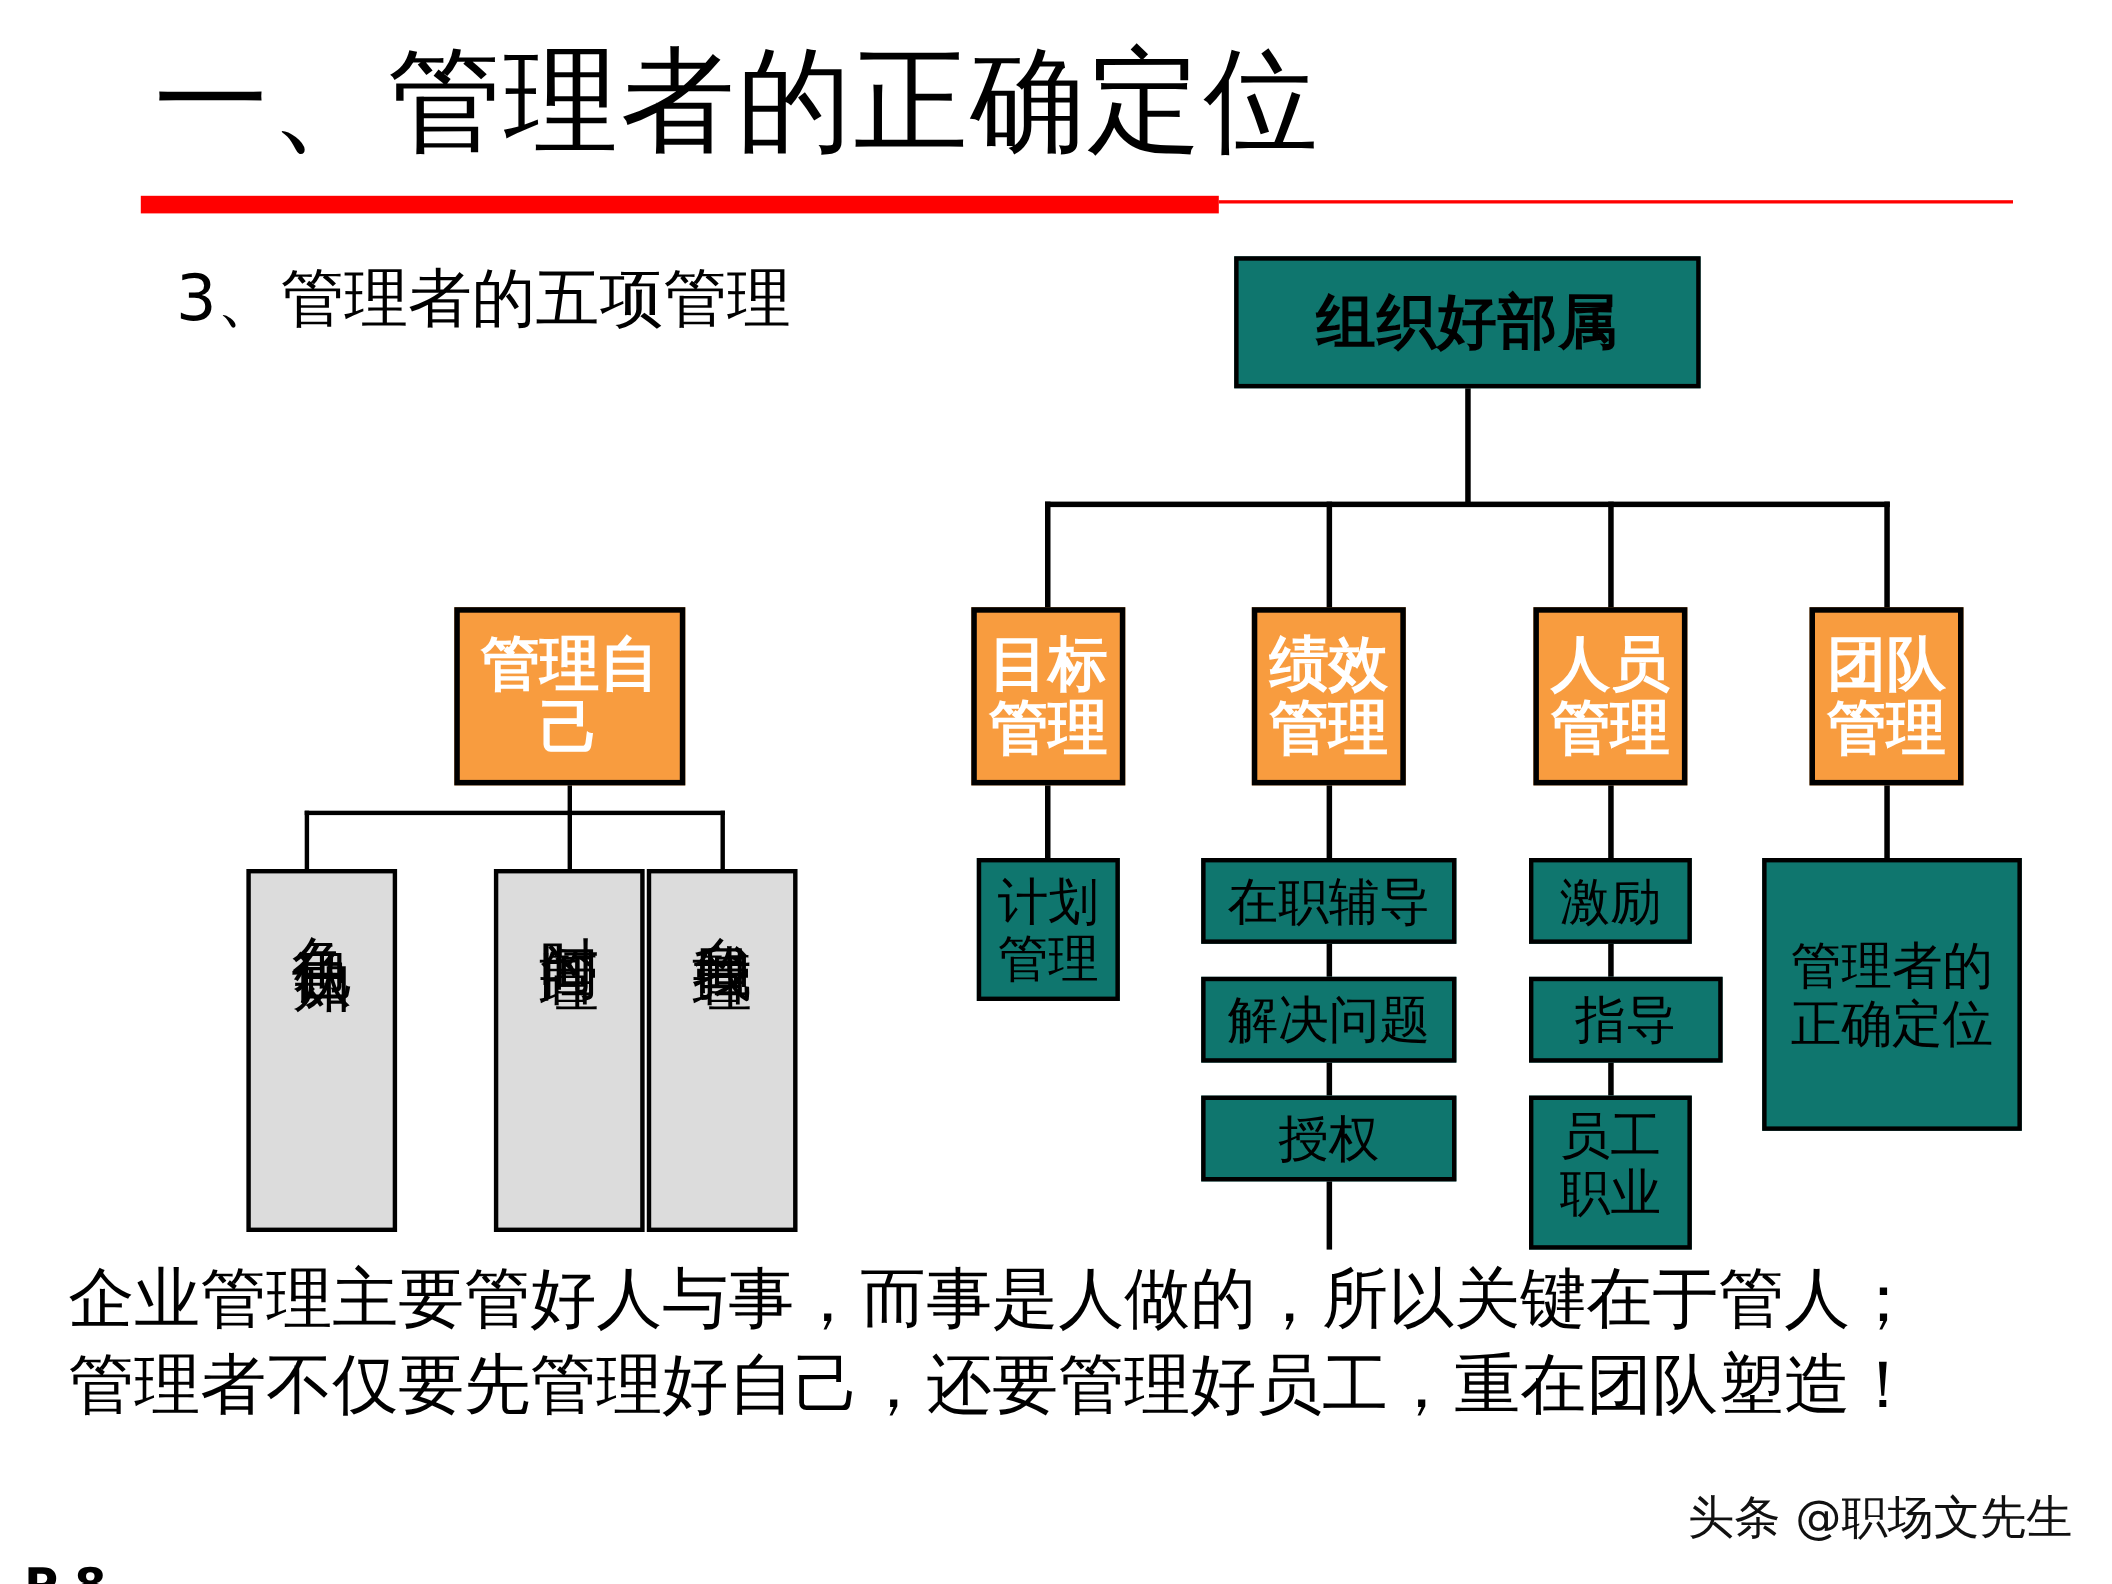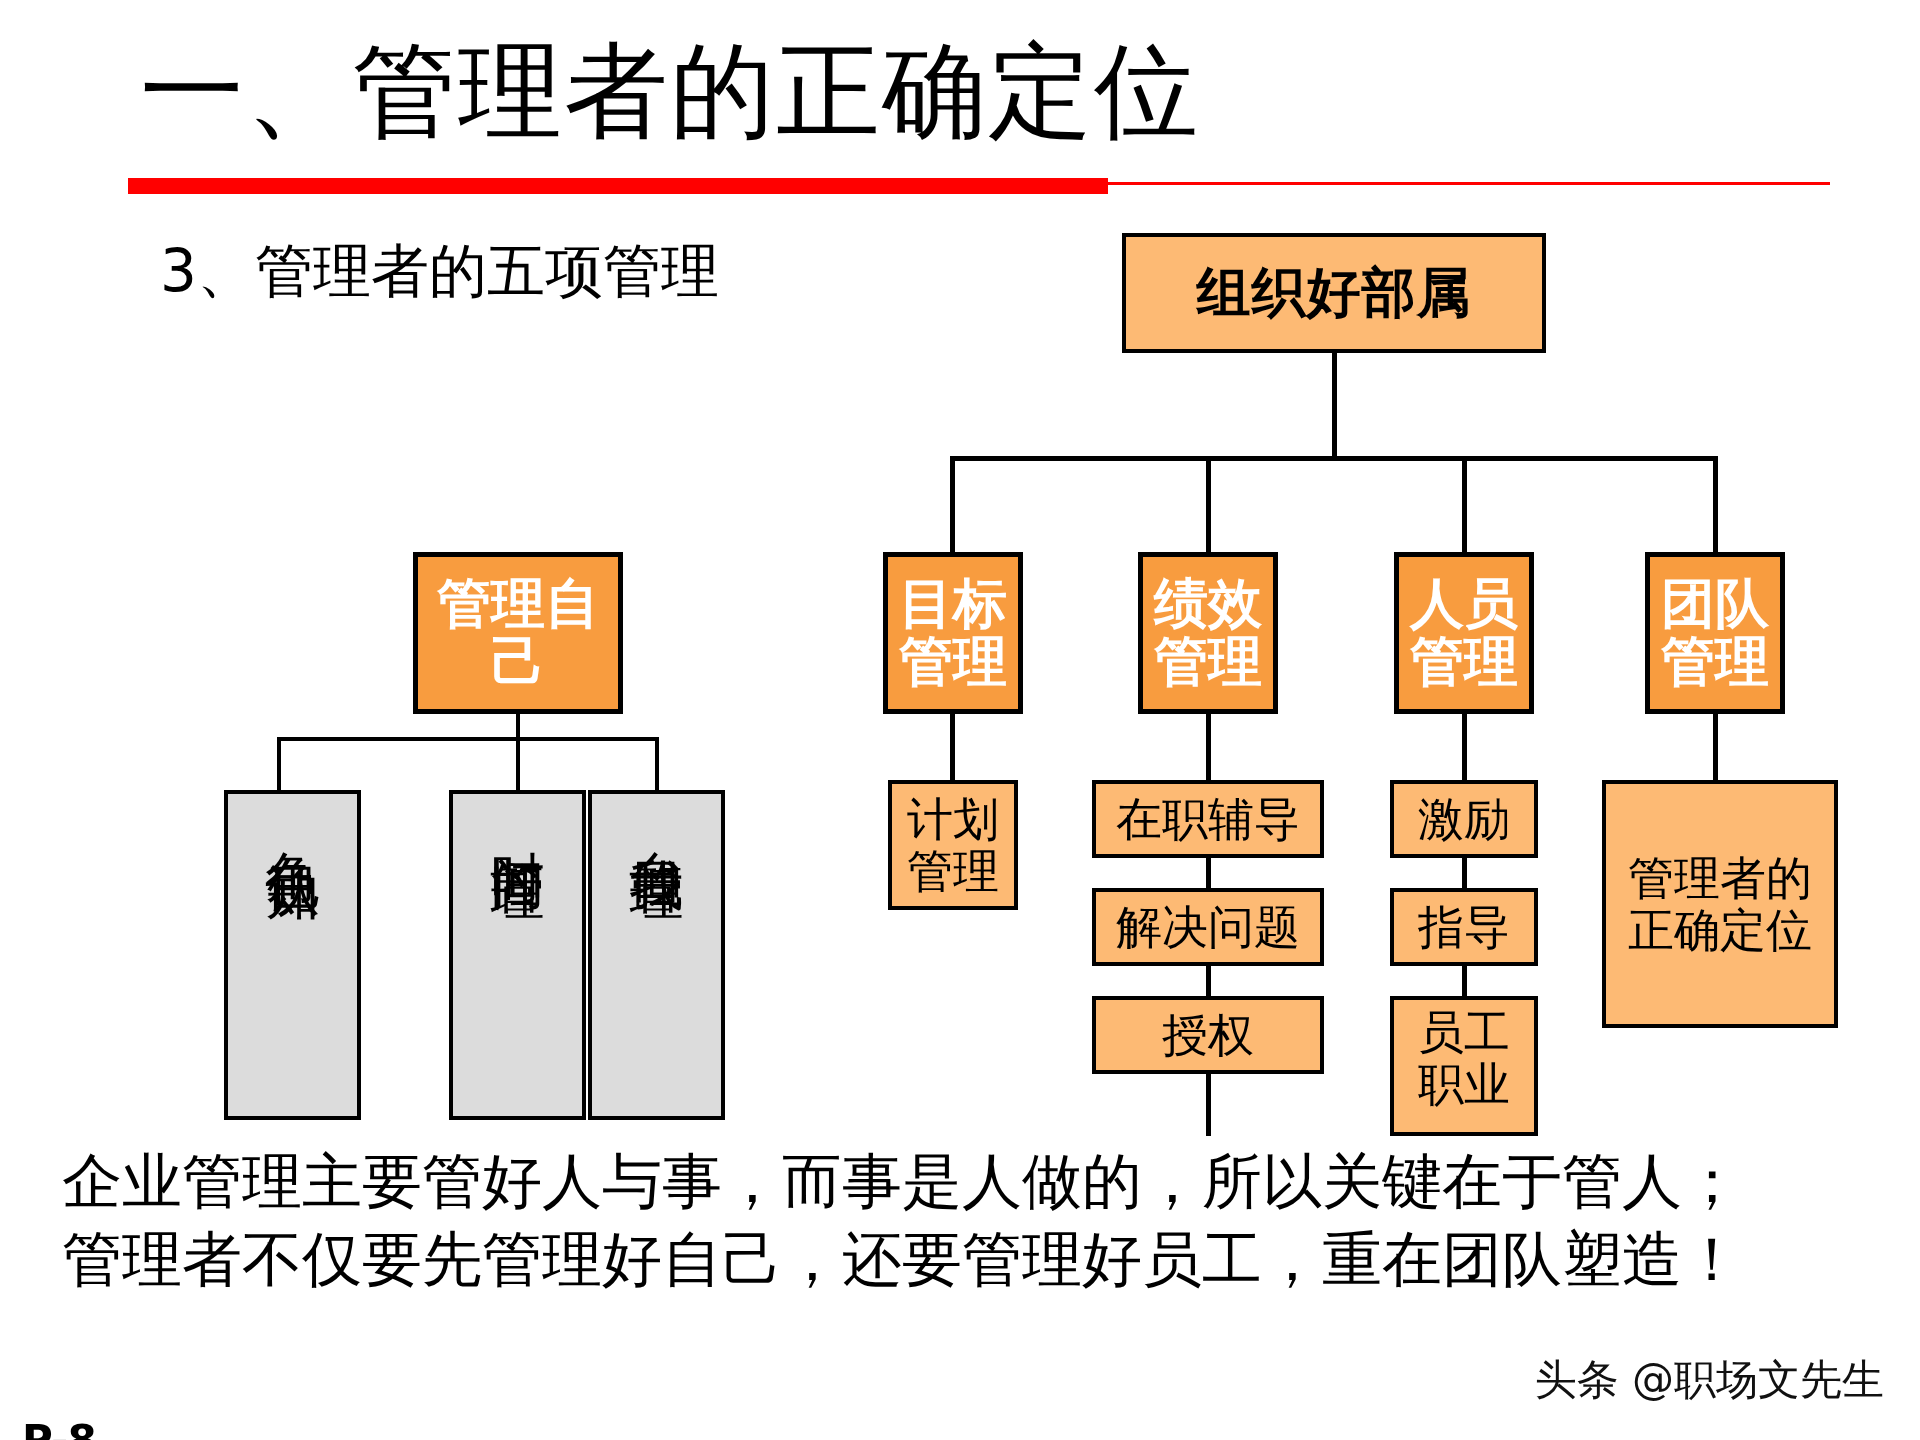--- a/index.html
+++ b/index.html
@@ -52,21 +52,21 @@
     font-size: 58px;
     line-height: 66px;
     white-space: nowrap;
   }
 
   
   .box {
     position: absolute;
     box-sizing: border-box;
     border: 4px solid #000000;
-    background: #fdba74;
+    background: #0f766e;
     display: flex;
     align-items: center;
     justify-content: center;
     text-align: center;
   }
   .box-top {
     font-size: 54px;
     font-weight: bold;
     letter-spacing: 1px;
   }
@@ -188,21 +188,21 @@
 <div class="box box-plain" style="left:1092px; top:996px; width:232px; height:78px;justify-content:center;">
   <span>授权</span>
 </div>
 <div class="conn-v" style="left:1206px; top:1074px; width:5px; height:62px;"></div>
 
 <div class="conn-v" style="left:1462px; top:714px; width:5px; height:66px;"></div>
 <div class="box box-plain" style="left:1390px; top:780px; width:148px; height:78px;text-align:right;">
   <span>激励</span>
 </div>
 <div class="conn-v" style="left:1462px; top:858px; width:5px; height:30px;"></div>
-<div class="box box-plain" style="left:1390px; top:888px; width:148px; height:78px;">
+<div class="box box-plain" style="left:1390px; top:888px; width:176px; height:78px;">
   <span>指导</span>
 </div>
 <div class="conn-v" style="left:1462px; top:966px; width:5px; height:30px;"></div>
 <div class="box box-plain" style="left:1390px; top:996px; width:148px; height:140px; align-items:flex-start; padding-top:6px;">
   <span style="display:block; width:92px;">员工职业</span>
 </div>
 
 <div class="conn-v" style="left:1713px; top:714px; width:5px; height:66px;"></div>
 <div class="box box-plain" style="left:1602px; top:780px; width:236px; height:248px; padding:0 16px;">
   <span style="display:block; width:186px;">管理者的正确定位</span>

